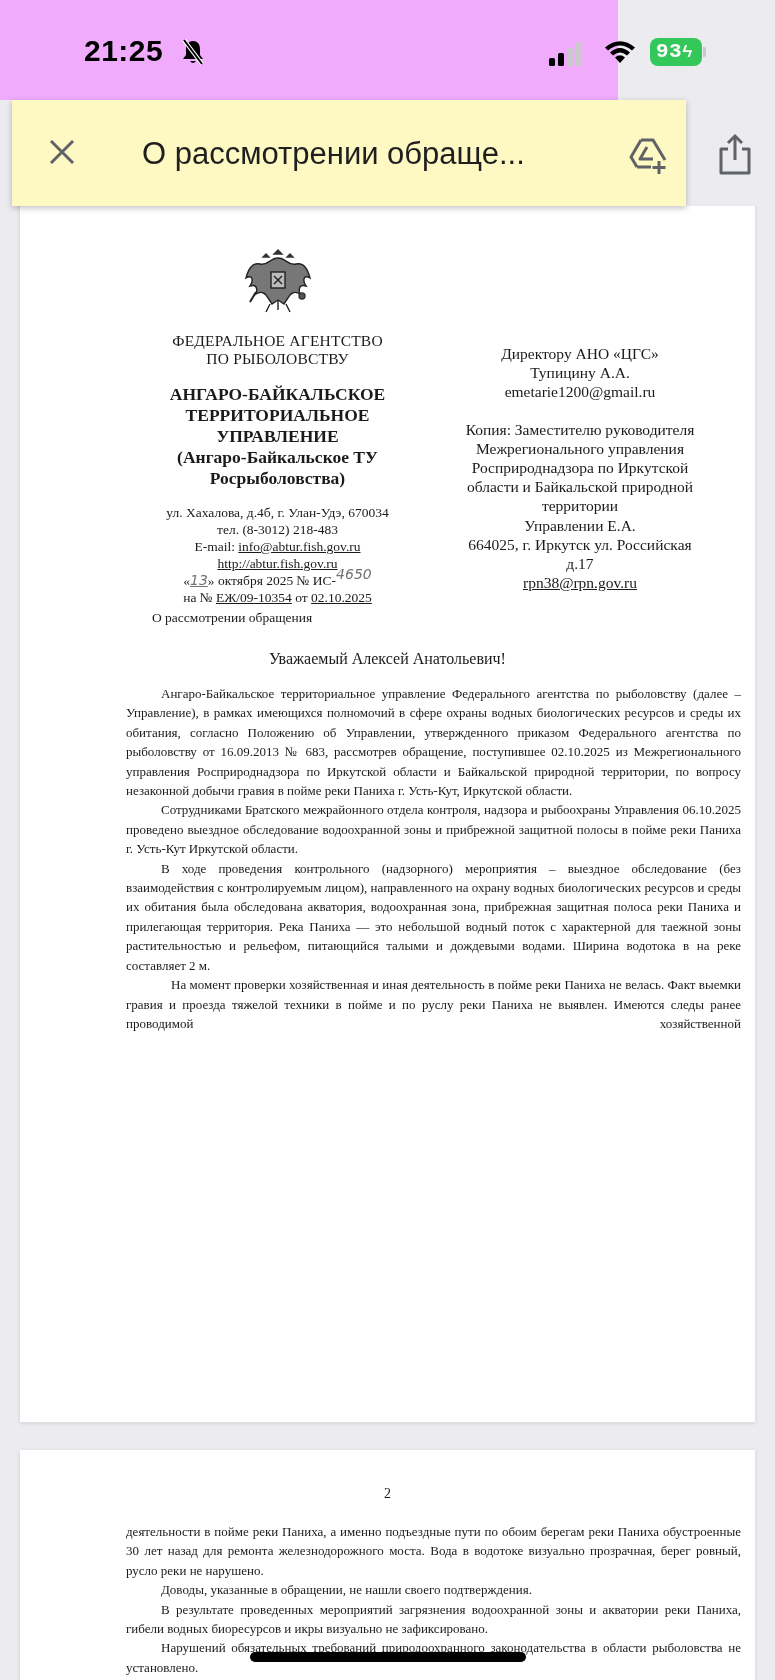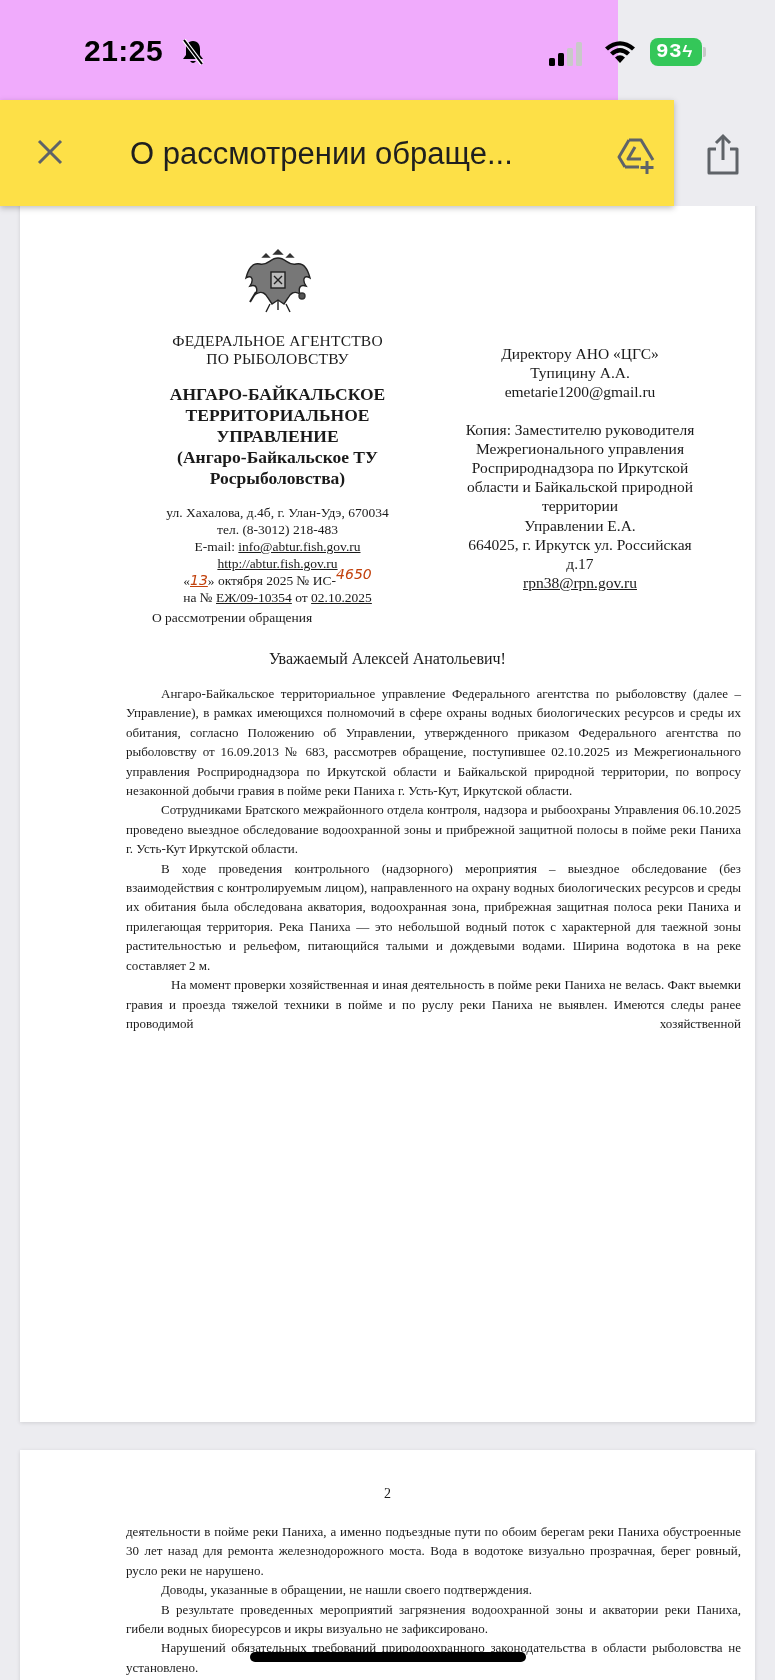--- a/index.html
+++ b/index.html
@@ -10,40 +10,40 @@
     .status-bar { position: absolute; left: 0; top: 0; width: 618px; height: 100px; background: #f0abfc; }
     .status-time { position: absolute; left: 84px; top: 34px; font-family: "Liberation Sans", sans-serif; font-weight: 700; font-size: 30px; letter-spacing: 0.5px; color: #000; }
     .bell-icon { position: absolute; left: 180px; top: 38px; width: 26px; height: 28px; }
     .signal-icon { position: absolute; left: 548px; top: 42px; width: 40px; height: 24px; }
     .wifi-icon { position: absolute; left: 603px; top: 39px; width: 34px; height: 26px; }
     .battery { position: absolute; left: 650px; top: 38px; width: 56px; height: 28px; }
     .battery-body { position: absolute; left: 0; top: 0; width: 52px; height: 28px; background: #34c759; border-radius: 8px; color: #fff; font-family: Liberation Mono, monospace; font-weight: 700; font-size: 21px; line-height: 28px; padding-left: 6px; letter-spacing: 0.5px; }
     .battery-cap { position: absolute; left: 53px; top: 9px; width: 3px; height: 10px; background: #c8c8c8; border-radius: 0 2px 2px 0; }
 
     
-    .app-header { position: absolute; left: 0; top: 100px; width: 674px; height: 106px; background: #fde047; box-shadow: 0 2px 6px rgba(0,0,0,0.25); z-index: 2; }
+    .app-header { position: absolute; left: 12px; top: 100px; width: 674px; height: 106px; background: #fef9c3; box-shadow: 0 2px 6px rgba(0,0,0,0.25); z-index: 2; }
     .close-button { position: absolute; left: 30px; top: 32px; width 40px; height: 40px; cursor: pointer; }
     .doc-title { position: absolute; left: 130px; top: 36px; font-family: "Liberation Sans", sans-serif; font-size: 31px; color: #1f1f1f; white-space: nowrap; }
     .drive-button { position: absolute; left: 615px; top: 36px; width: 44px; height: 40px; cursor: pointer; }
     .share-button { position: absolute; left: 705px; top: 32px; width: 36px; height: 44px; cursor: pointer; }
 
     
     .viewer { position: absolute; left: 0; top: 206px; width: 775px; height: 1474px; background: #ececf0; overflow: hidden; }
     .page { position: absolute; left: 20px; width: 735px; background: #fff; box-shadow: 0 1px 4px rgba(0,0,0,0.12); }
     .page1 { top: -10px; height: 1226px; }
     .page2 { top: 1244px; height: 600px; }
 
     
     .emblem { position: absolute; left: 220px; top: 48px; width: 76px; height: 72px; }
     .agency { position: absolute; left: 120px; top: 136px; width: 275px; text-align: center; font-size: 15.5px; line-height: 18px; letter-spacing: 0.2px; }
     .org-name { position: absolute; left: 120px; top: 188px; width: 275px; text-align: center; font-size: 17.5px; line-height: 21px; font-weight: 700; }
     .org-addr { position: absolute; left: 120px; top: 308px; width: 275px; text-align: center; font-size: 13.5px; line-height: 17px; }
     .org-addr .line { display: block; }
     .u { text-decoration: underline; }
-    .handwritten { font-family: "DejaVu Sans", sans-serif; font-style: italic; color: #c2410c; font-size: 14px; }
+    .handwritten { font-family: "DejaVu Sans", sans-serif; font-style: italic; color: #737373; font-size: 14px; }
     .subject { position: absolute; left: 132px; top: 414px; font-size: 13.5px; }
 
     .recipient { position: absolute; left: 425px; top: 148px; width: 270px; text-align: center; font-size: 15.5px; line-height: 19.2px; }
     .recipient .line { display: block; }
     .recipient .gap { height: 18px; }
 
     .greeting { position: absolute; left: 0; top: 454px; width: 735px; text-align: center; font-size: 16px; }
     .body-text { position: absolute; left: 106px; width: 615px; font-size: 13px; line-height: 19.4px; text-align: justify; }
     .body-text p { text-indent: 35px; }
     .p1-body { top: 488px; }

